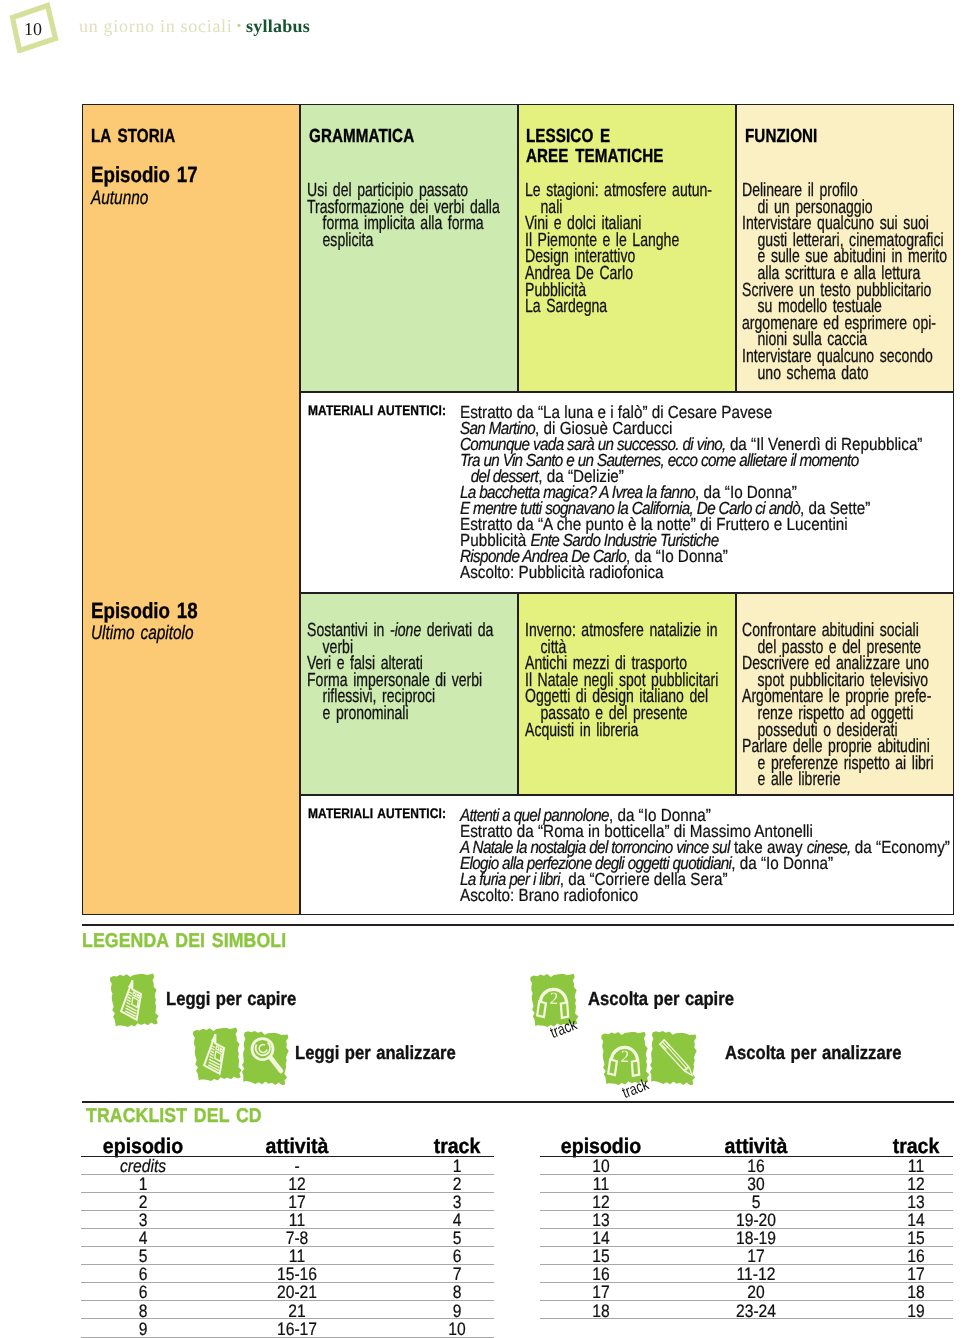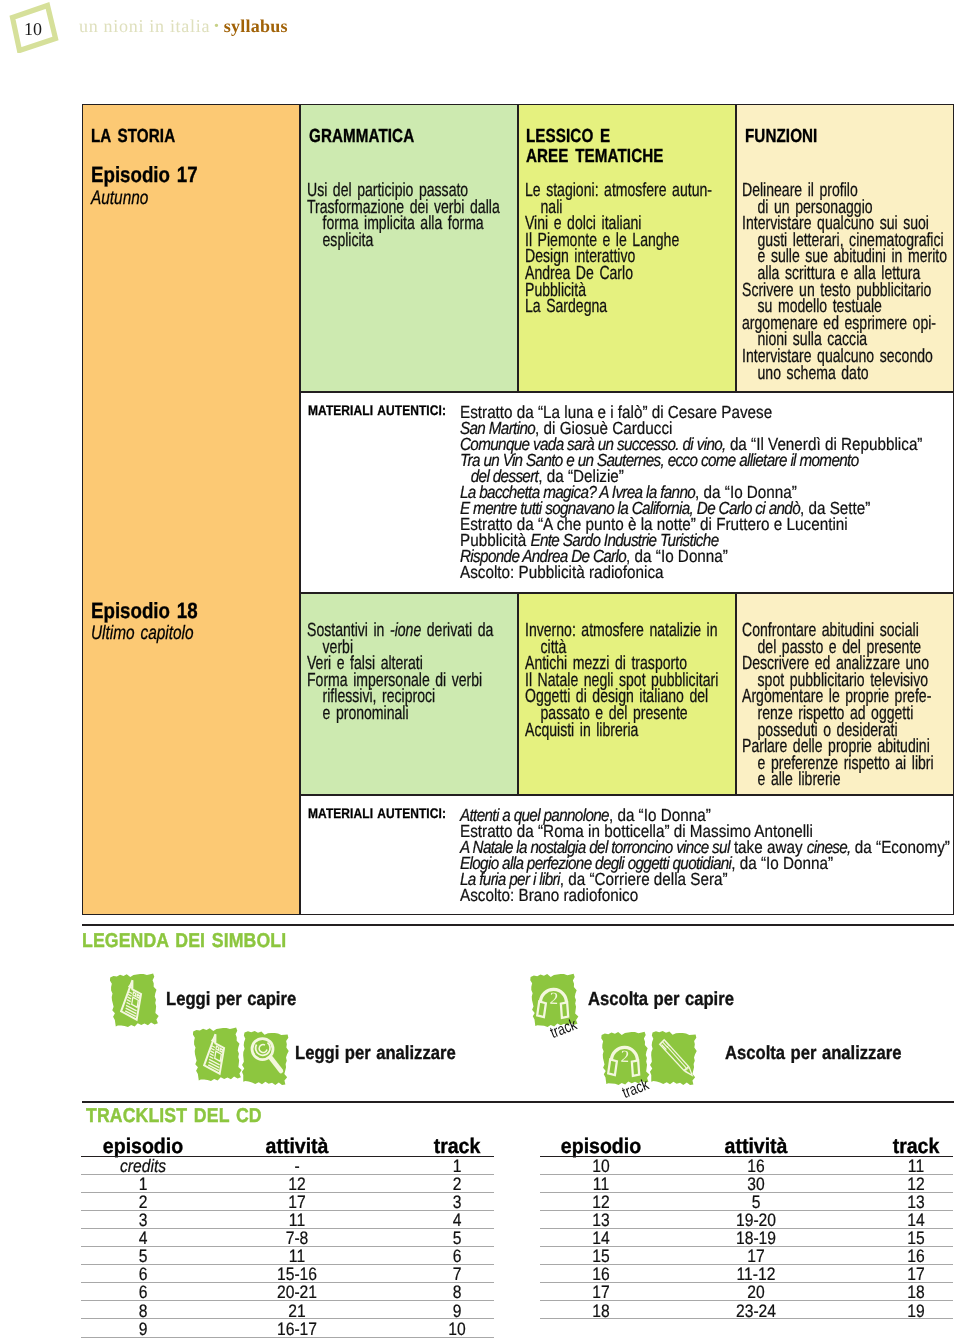--- a/index.html
+++ b/index.html
@@ -8,21 +8,21 @@
        -webkit-font-smoothing:antialiased;-moz-osx-font-smoothing:grayscale;text-rendering:geometricPrecision;}
   .page{position:absolute;left:0;top:0;width:960px;height:1338px;}
 
   
   #pagenum-box{position:absolute;left:5px;top:1px;width:54px;height:52px;}
   #pagenum{position:absolute;left:6px;top:3px;width:54px;height:52px;
            display:flex;align-items:center;justify-content:center;
            font-family:"Liberation Serif",serif;font-size:18px;color:#1c1c1c;}
   #hdr-title{position:absolute;left:79px;top:17px;font-family:"Liberation Serif",serif;
              font-size:18px;letter-spacing:0.7px;color:#dfe0bd;white-space:nowrap;line-height:19px;}
-  #hdr-title .b{color:#a16207;font-weight:bold;letter-spacing:0.25px;}
+  #hdr-title .b{color:#14532d;font-weight:bold;letter-spacing:0.25px;}
   #hdr-title .dot{color:#c7d187;font-size:14px;position:relative;top:-2px;padding:0 4px;}
 
   
   .cell{position:absolute;box-sizing:border-box;border:1.5px solid #231f20;}
   .txt{position:absolute;transform-origin:0 0;}
   .cond{transform:scaleX(.74);word-spacing:2.2px;}
   .condb{transform:scaleX(.80);word-spacing:3px;}
   .cell-hd{font-weight:bold;font-size:19px;color:#000;letter-spacing:.1px;line-height:20px;
            white-space:pre-line;-webkit-text-stroke:0.35px #000;}
   .ctext{font-size:19px;color:#111;line-height:16.6px;white-space:nowrap;-webkit-text-stroke:0.28px #111;}
@@ -60,21 +60,21 @@
 </head>
 <body>
 
 <div class="page">
 
   <div>
     <svg id="pagenum-box" viewBox="0 0 54 52">
       <path d="M7.5 16.5 L42.5 4.5 L50.5 37.5 L14.5 49.5 Z" fill="none" stroke="#d6e09a" stroke-width="5.2" stroke-linejoin="miter"></path>
     </svg>
     <div id="pagenum">10</div>
-    <div id="hdr-title"><span>un nioni in italia</span><span class="dot">•</span><span class="b">syllabus</span></div>
+    <div id="hdr-title"><span>un giorno in sociali</span><span class="dot">•</span><span class="b">syllabus</span></div>
   </div>
   <div>
     <div class="cell" style="left:82px;top:104px;width:218px;height:811px;background:#fcc974;"></div>
     <div class="cell" style="left:300px;top:104px;width:218px;height:288px;background:#cdeab0;"></div>
     <div class="cell" style="left:518px;top:104px;width:218px;height:288px;background:#e5f17f;"></div>
     <div class="cell" style="left:736px;top:104px;width:218px;height:288px;background:#fbf0c4;"></div>
     <div class="cell" style="left:300px;top:392px;width:654px;height:201px;background:#fff;"></div>
     <div class="cell" style="left:300px;top:593px;width:218px;height:202px;background:#cdeab0;"></div>
     <div class="cell" style="left:518px;top:593px;width:218px;height:202px;background:#e5f17f;"></div>
     <div class="cell" style="left:736px;top:593px;width:218px;height:202px;background:#fbf0c4;"></div>

